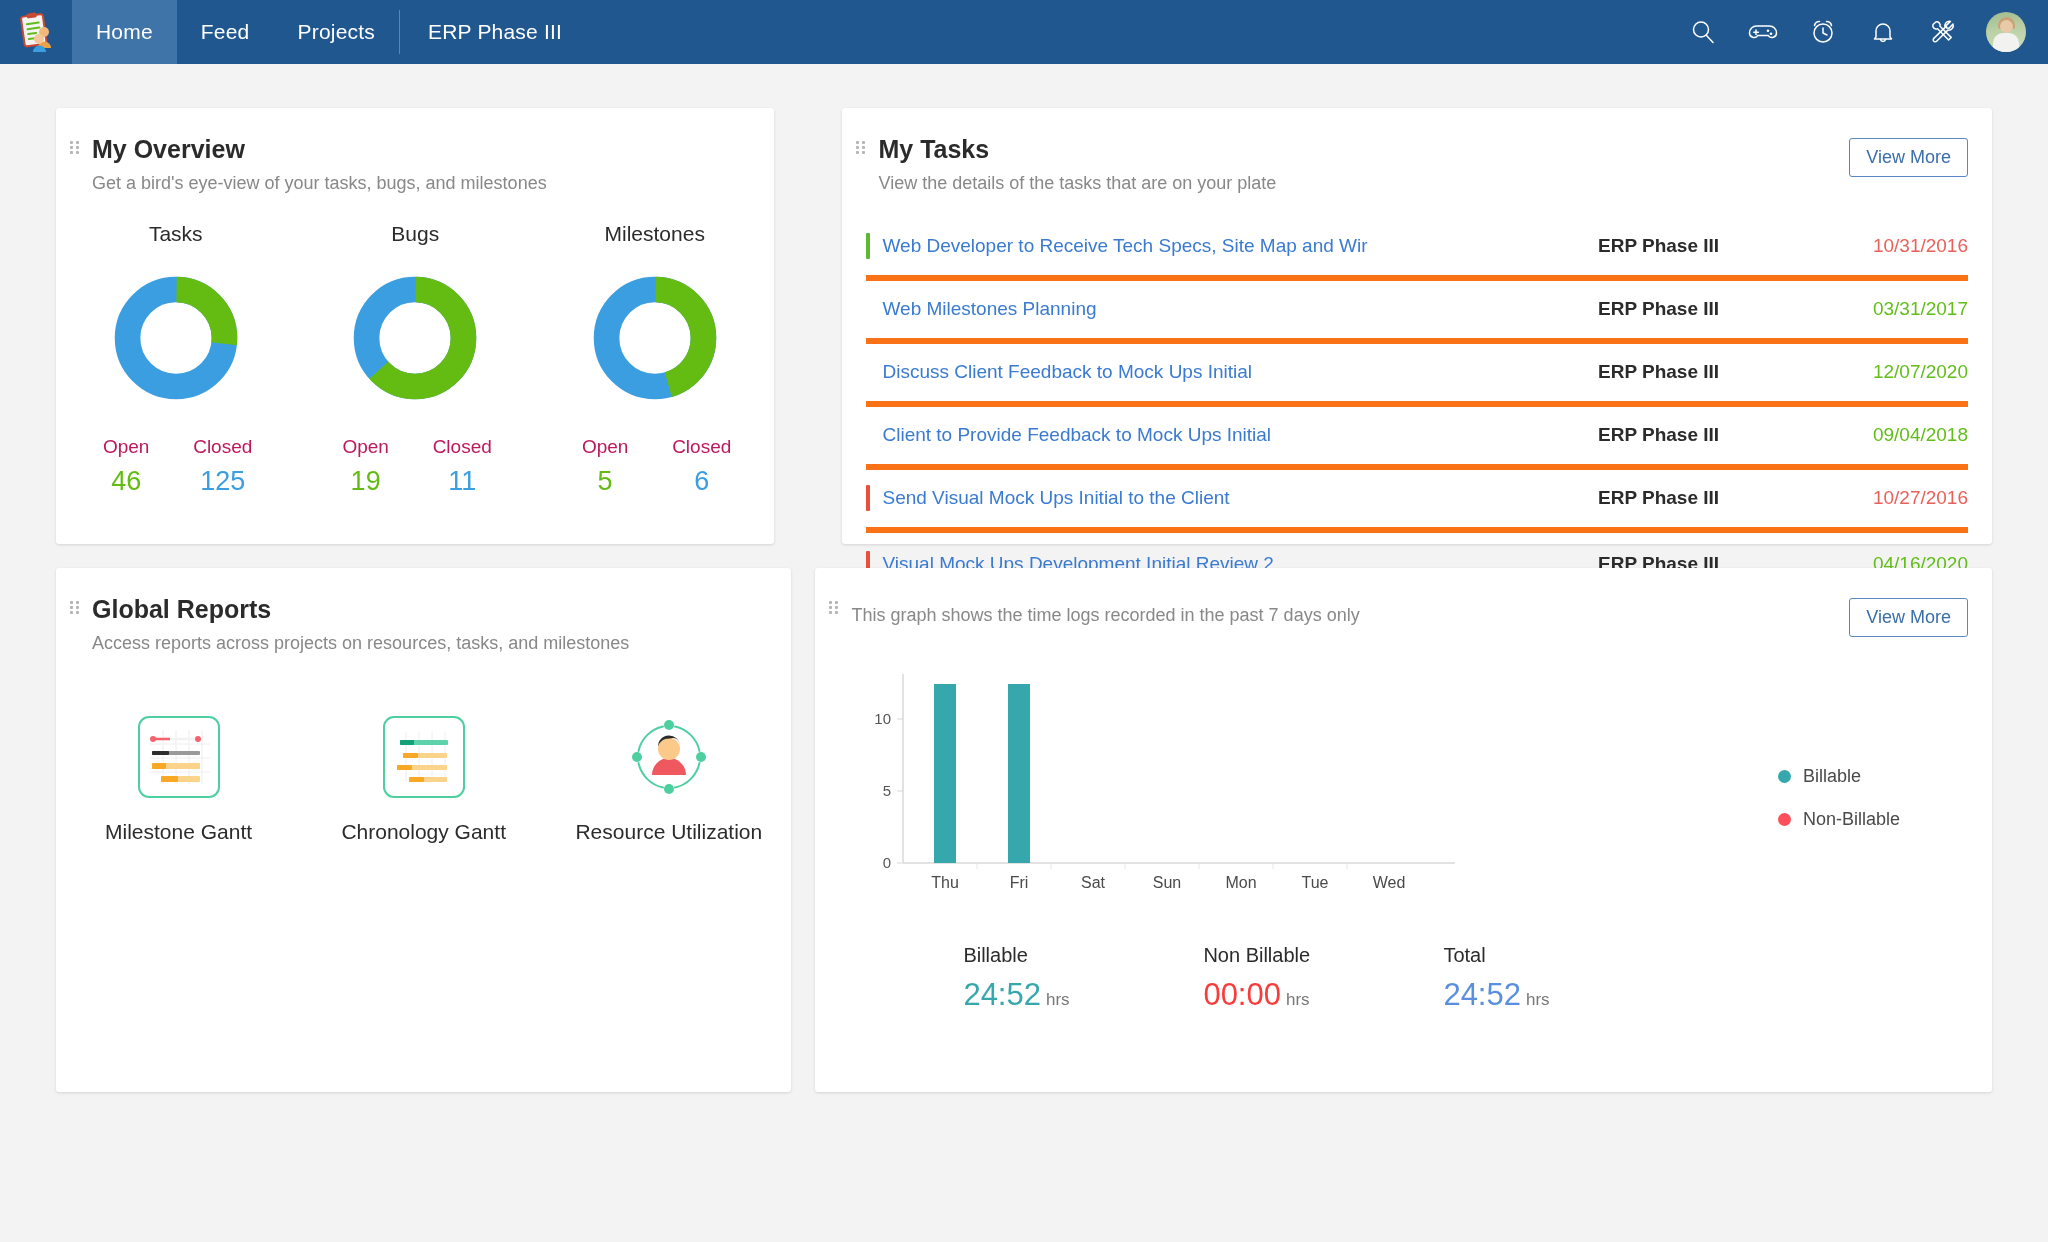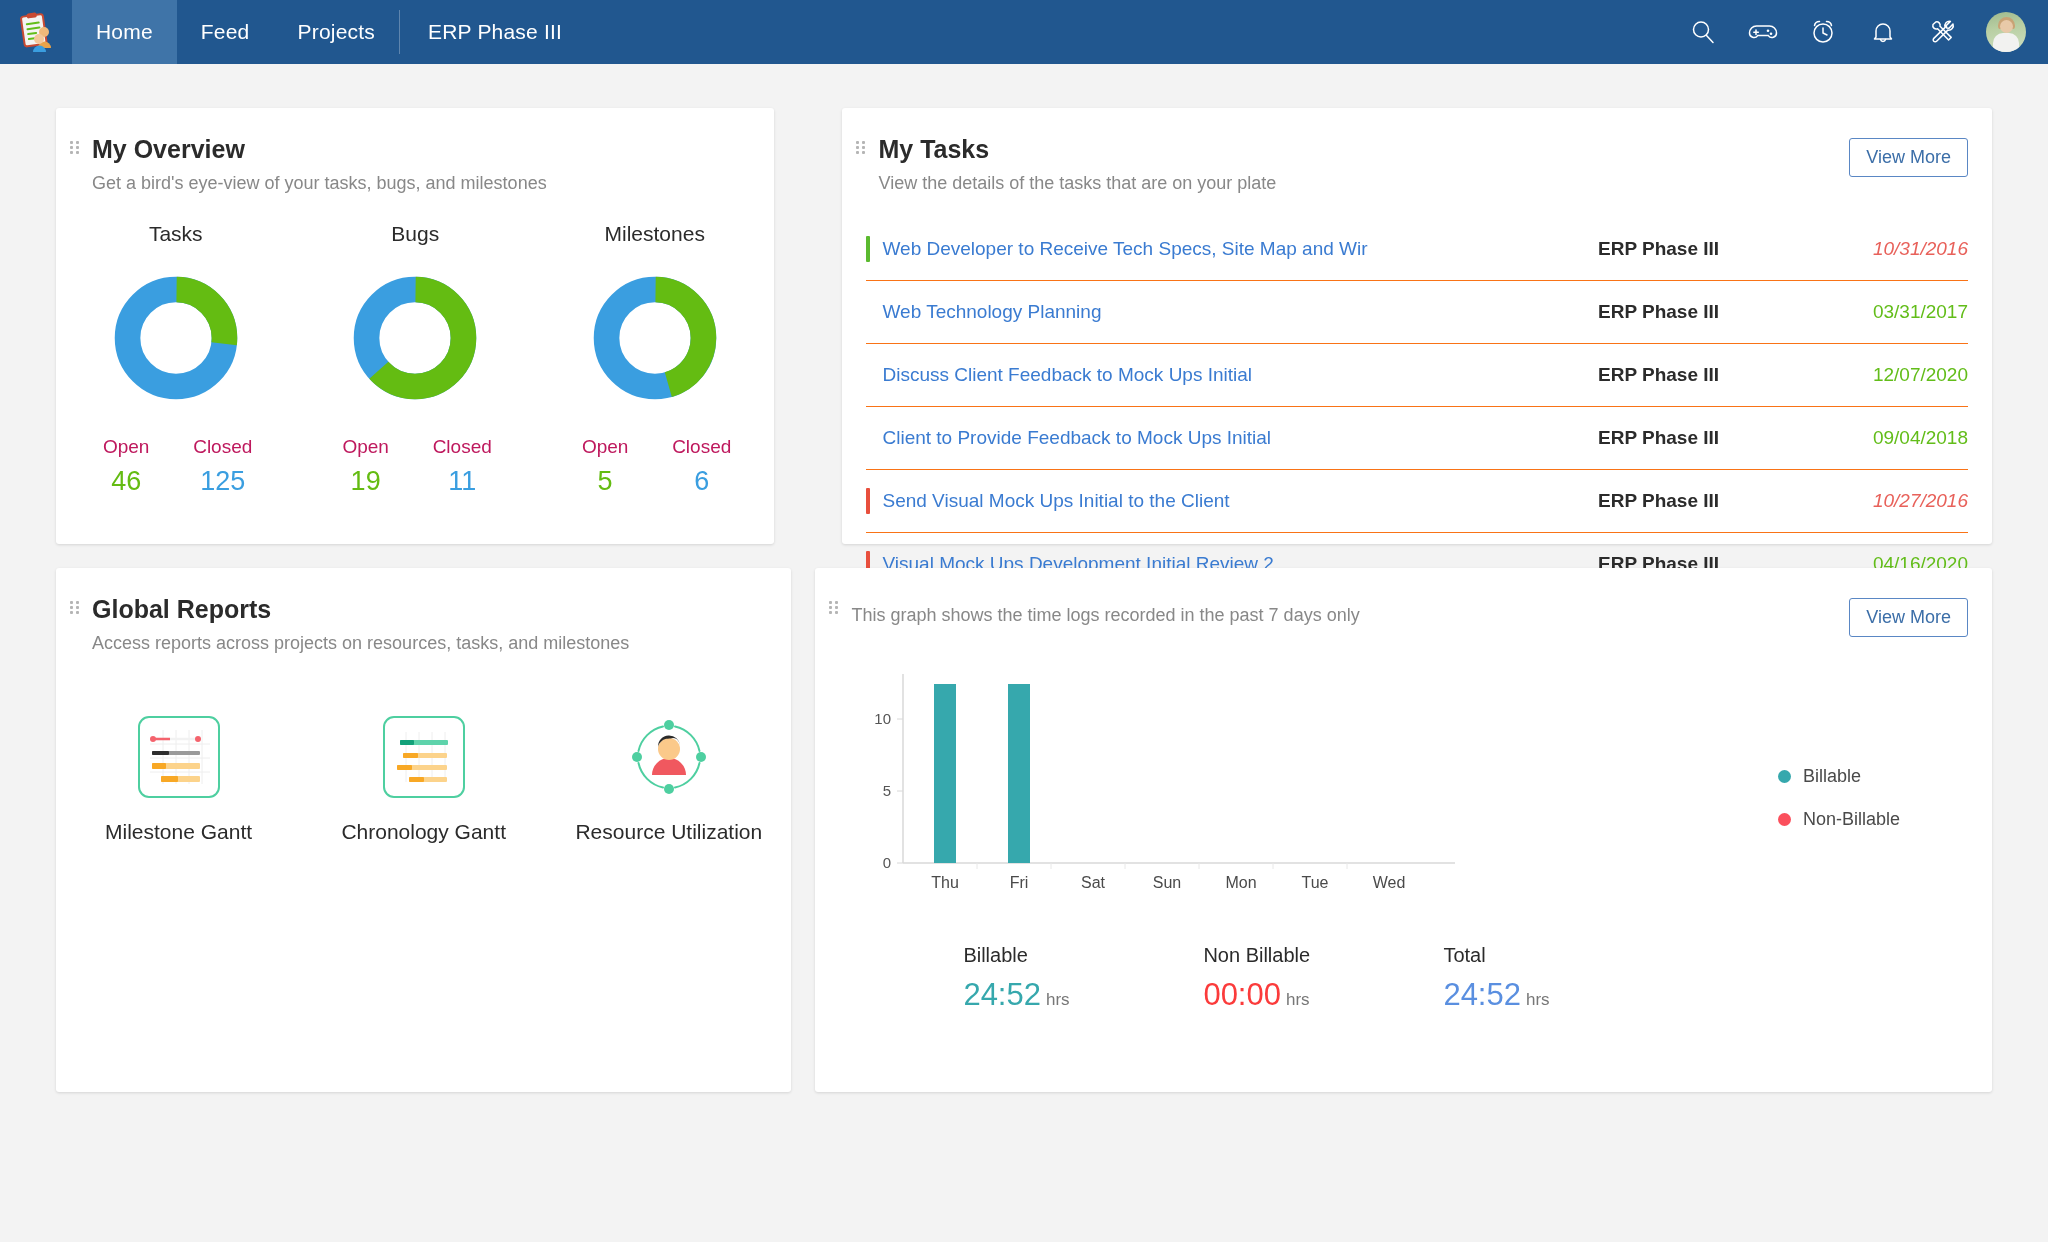--- a/index.html
+++ b/index.html
@@ -102,42 +102,42 @@
   .dl-item { text-align: center; min-width: 54px; }
   .dl-name { font-size: 19px; color: #be185d; }
   .dl-val { font-size: 27px; margin-top: 8px; }
   .dl-open { color: #64bc12; }
   .dl-closed { color: #3a9ee0; }
 
   
   .task-list { padding: 24px 24px 20px 24px; }
   .task-row {
     display: flex; align-items: center;
-    height: 63px; border-bottom: 1px solid #f97316;
+    height: 63px; border-bottom: 6px solid #f97316;
     position: relative;
   }
   .task-row:last-child { border-bottom: none; }
   .pri-bar {
     width: 4px; height: 26px; border-radius: 1px;
     margin-right: 12px; flex: 0 0 4px;
   }
   .pri-none { background: transparent; }
   .task-name {
     color: #3a7bd1; font-size: 19px; flex: 1;
     white-space: nowrap; overflow: hidden; text-overflow: clip;
     cursor: pointer; padding-right: 10px;
   }
   .task-proj {
     width: 220px; font-size: 19px; color: #2b2b2b; font-weight: bold;
     flex: 0 0 220px;
   }
   .task-date {
     width: 150px; font-size: 19px; text-align: right; flex: 0 0 150px;
   }
-  .date-red { color: #e8615a; font-style: italic; }
+  .date-red { color: #e8615a; }
   .date-green { color: #62bd19; }
 
   
   .reports { display: flex; padding: 62px 0 0 0; }
   .report-col { flex: 1; text-align: center; }
   .report-icon-wrap {
     width: 82px; height: 82px; margin: 0 auto;
     display: flex; align-items: center; justify-content: center;
     cursor: pointer;
   }
@@ -346,21 +346,21 @@
 
         <div class="task-row">
           <span class="pri-bar" style="background:#5bba2f"></span>
           <span class="task-name">Web Developer to Receive Tech Specs, Site Map and Wir</span>
           <span class="task-proj">ERP Phase III</span>
           <span class="task-date date-red">10/31/2016</span>
         </div>
 
         <div class="task-row">
           <span class="pri-bar pri-none"></span>
-          <span class="task-name">Web Technology Planning</span>
+          <span class="task-name">Web Milestones Planning</span>
           <span class="task-proj">ERP Phase III</span>
           <span class="task-date date-green">03/31/2017</span>
         </div>
 
         <div class="task-row">
           <span class="pri-bar pri-none"></span>
           <span class="task-name">Discuss Client Feedback to Mock Ups Initial</span>
           <span class="task-proj">ERP Phase III</span>
           <span class="task-date date-green">12/07/2020</span>
         </div>

